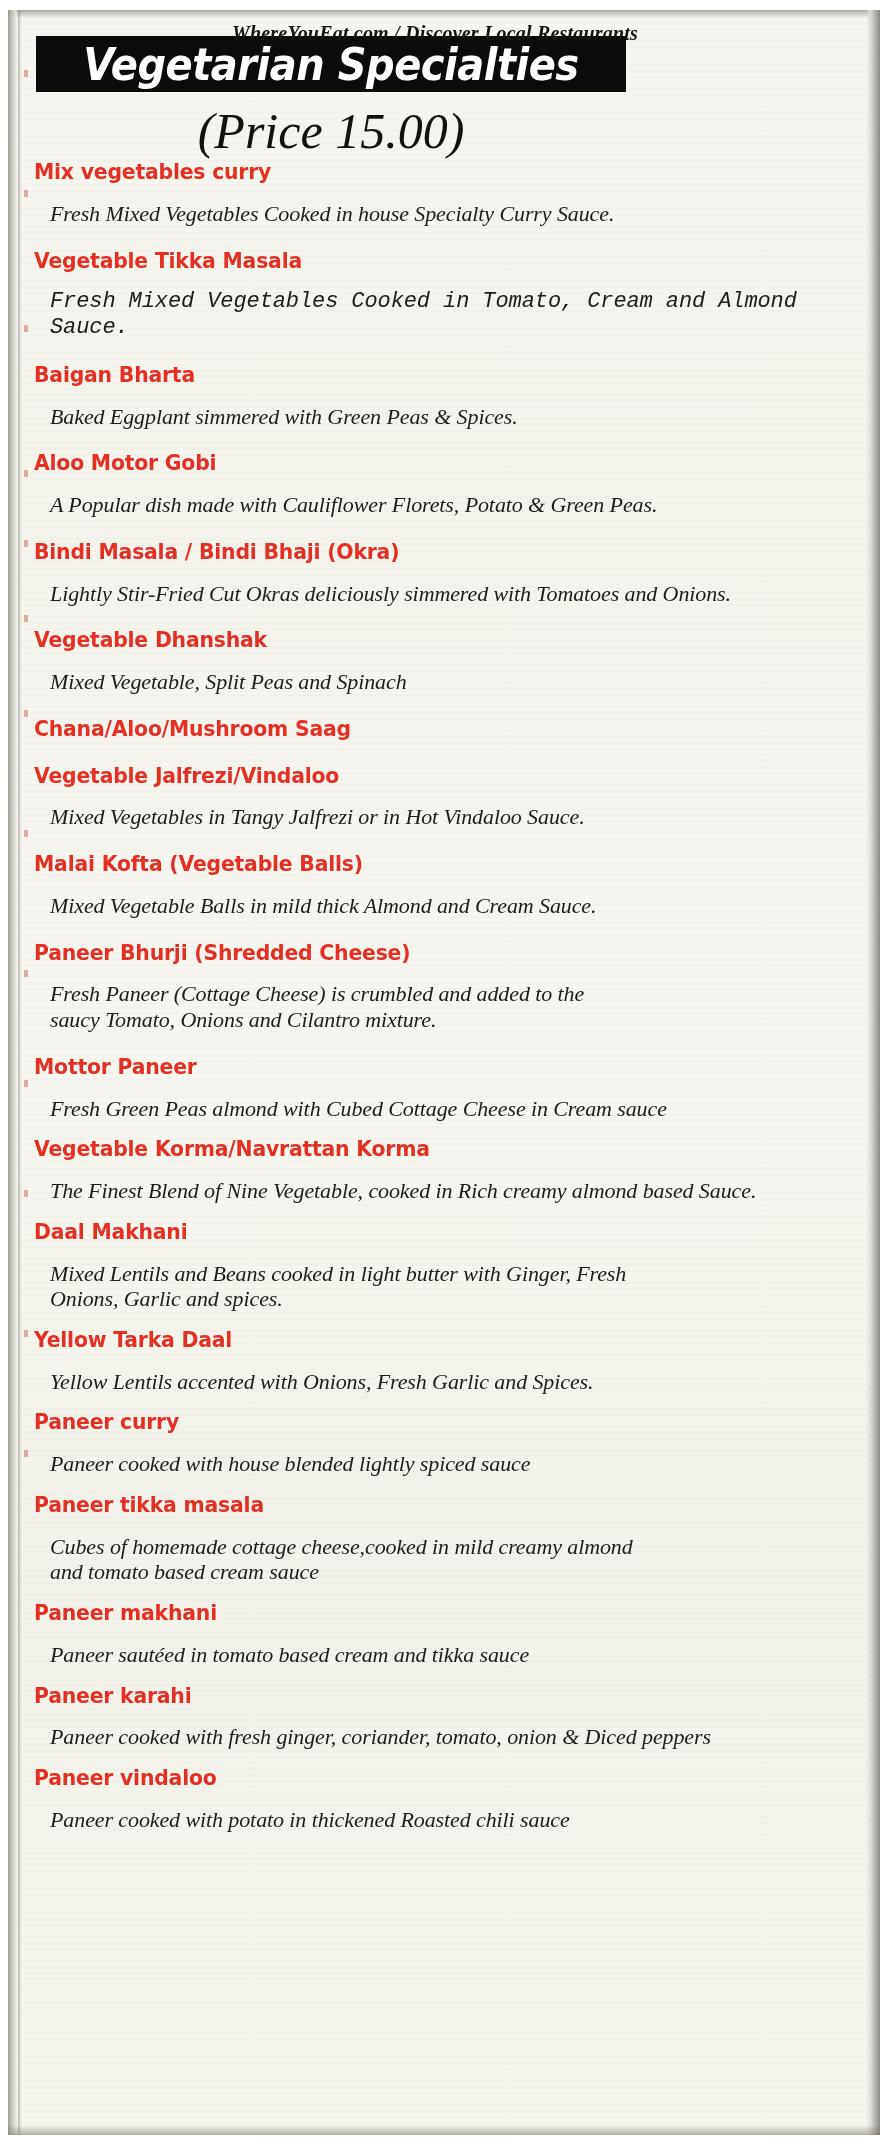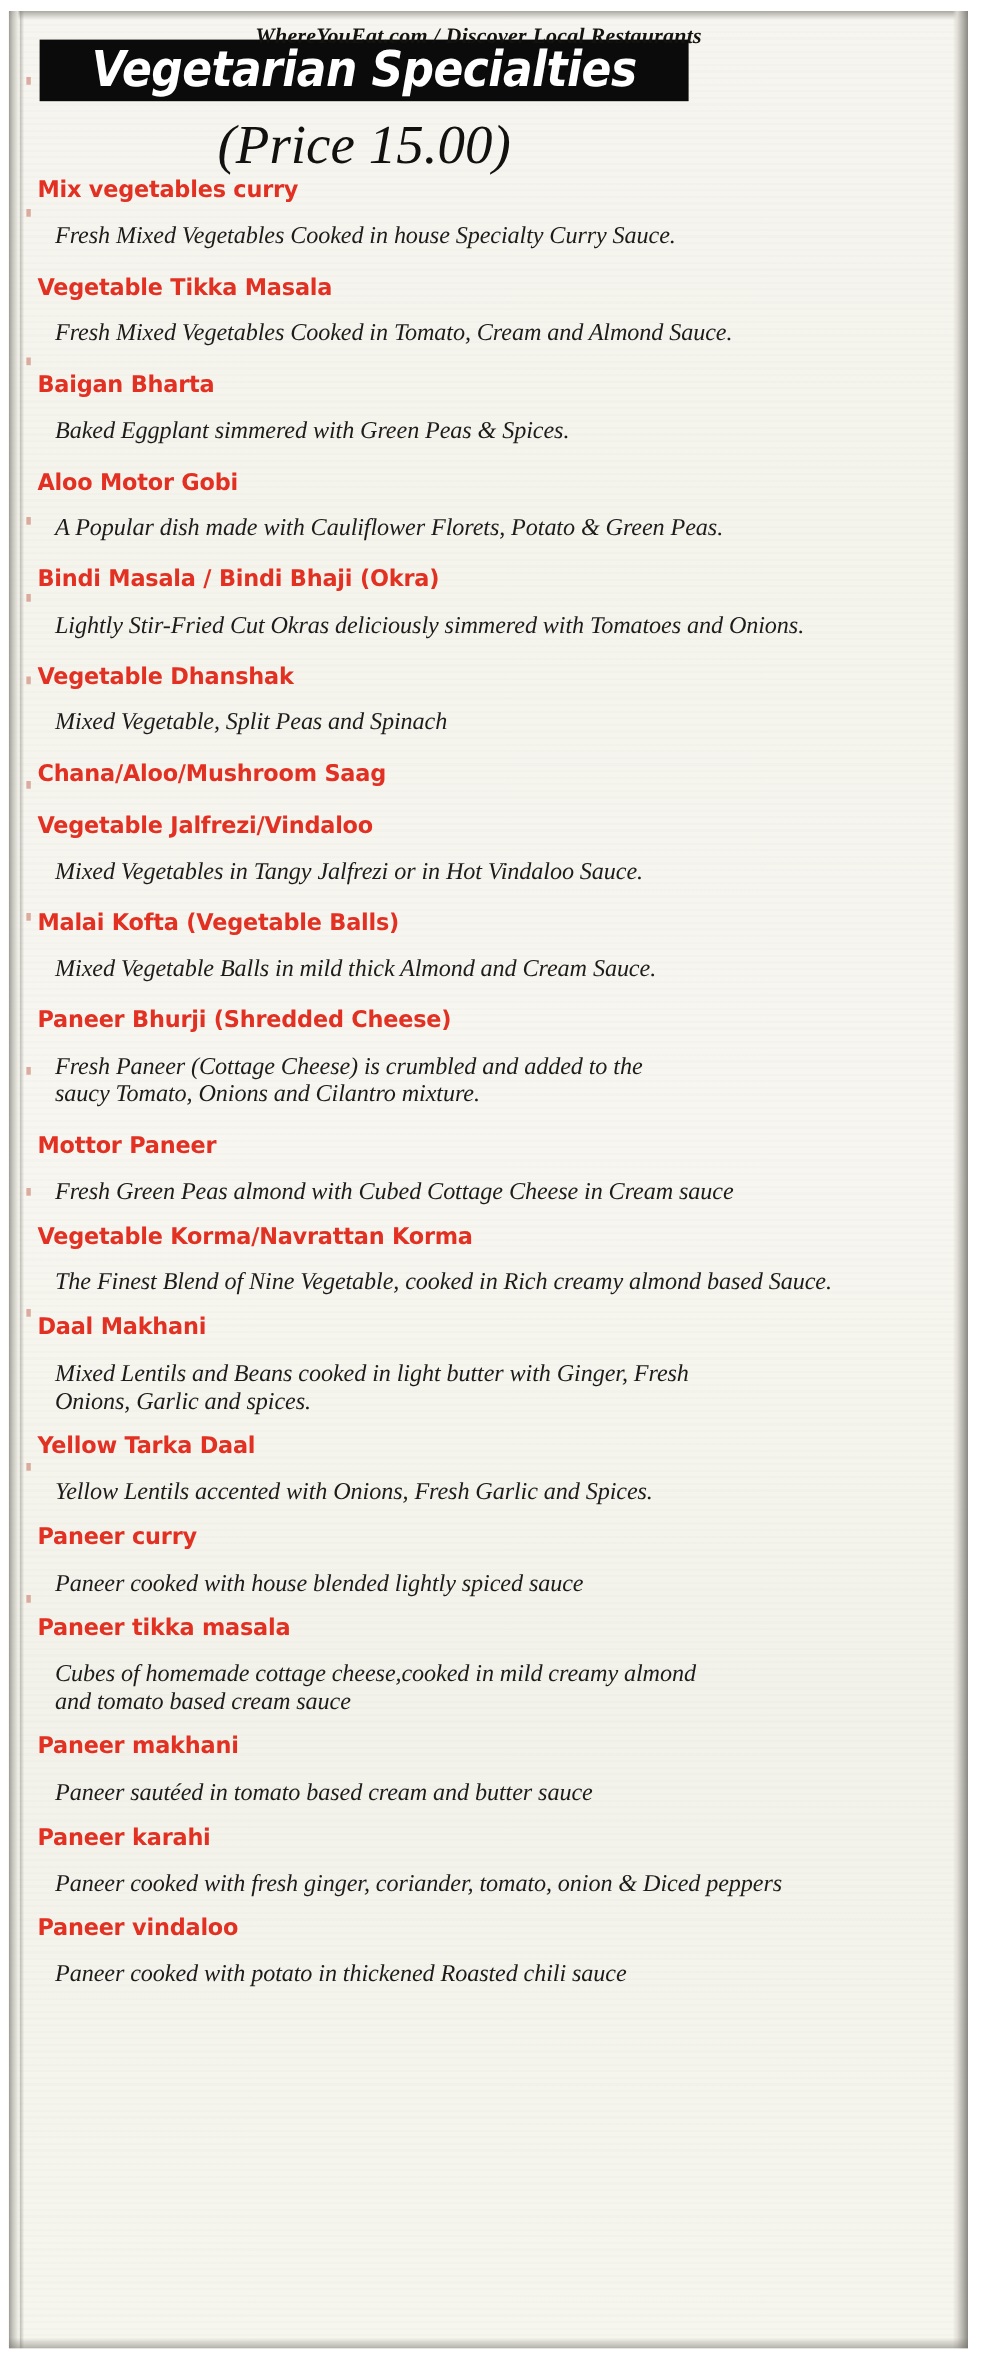--- a/index.html
+++ b/index.html
@@ -247,21 +247,21 @@
 
     <div class="price-line">(Price 15.00)</div>
 
     <div class="menu-list" id="menu-list">
         <div class="menu-item loose">
           <div class="item-name" style="color: rgb(226, 48, 34);">Mix vegetables curry</div>
           <div class="item-desc" style="color: rgb(29, 28, 26);">Fresh Mixed Vegetables Cooked in house Specialty Curry Sauce.</div>
         </div>
         <div class="menu-item loose">
           <div class="item-name" style="color: rgb(226, 48, 34);">Vegetable Tikka Masala</div>
-          <div class="item-desc" style="color: rgb(29, 28, 26);">Fresh Mixed Vegetables Cooked in Tomato, Cream and Almond Sauce.</div>
+          <div class="item-desc" style="color: rgb(29, 28, 26); font-family: Liberation Mono, monospace;">Fresh Mixed Vegetables Cooked in Tomato, Cream and Almond Sauce.</div>
         </div>
         <div class="menu-item loose">
           <div class="item-name" style="color: rgb(226, 48, 34);">Baigan Bharta</div>
           <div class="item-desc" style="color: rgb(29, 28, 26);">Baked Eggplant simmered with Green Peas &amp; Spices.</div>
         </div>
         <div class="menu-item loose">
           <div class="item-name" style="color: rgb(226, 48, 34);">Aloo Motor Gobi</div>
           <div class="item-desc" style="color: rgb(29, 28, 26);">A Popular dish made with Cauliflower Florets, Potato &amp; Green Peas.</div>
         </div>
         <div class="menu-item loose">
@@ -309,21 +309,21 @@
           <div class="item-name" style="color: rgb(226, 48, 34);">Paneer curry</div>
           <div class="item-desc" style="color: rgb(29, 28, 26);">Paneer cooked with house blended lightly spiced sauce</div>
         </div>
         <div class="menu-item tight">
           <div class="item-name" style="color: rgb(226, 48, 34);">Paneer tikka masala</div>
           <div class="item-desc" style="color: rgb(29, 28, 26);">Cubes of homemade cottage cheese,cooked in mild creamy almond
 and tomato based cream sauce</div>
         </div>
         <div class="menu-item tight">
           <div class="item-name" style="color: rgb(226, 48, 34);">Paneer makhani</div>
-          <div class="item-desc" style="color: rgb(29, 28, 26);">Paneer sautéed in tomato based cream and butter sauce</div>
+          <div class="item-desc" style="color: rgb(29, 28, 26);">Paneer sautéed in tomato based cream and tikka sauce</div>
         </div>
         <div class="menu-item tight">
           <div class="item-name" style="color: rgb(226, 48, 34);">Paneer karahi</div>
           <div class="item-desc" style="color: rgb(29, 28, 26);">Paneer cooked with fresh ginger, coriander, tomato, onion &amp; Diced peppers</div>
         </div>
         <div class="menu-item tight">
           <div class="item-name" style="color: rgb(226, 48, 34);">Paneer vindaloo</div>
           <div class="item-desc" style="color: rgb(29, 28, 26);">Paneer cooked with potato in thickened Roasted chili sauce</div>
         </div>
       </div>

